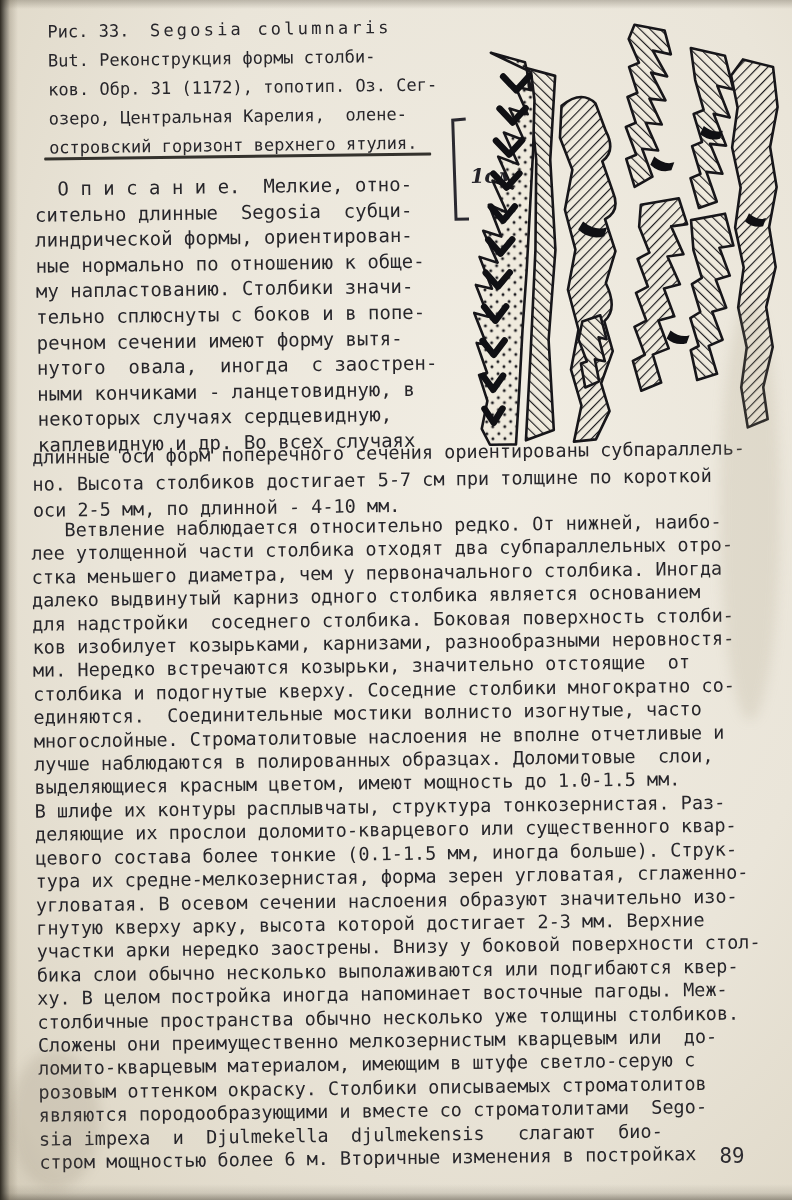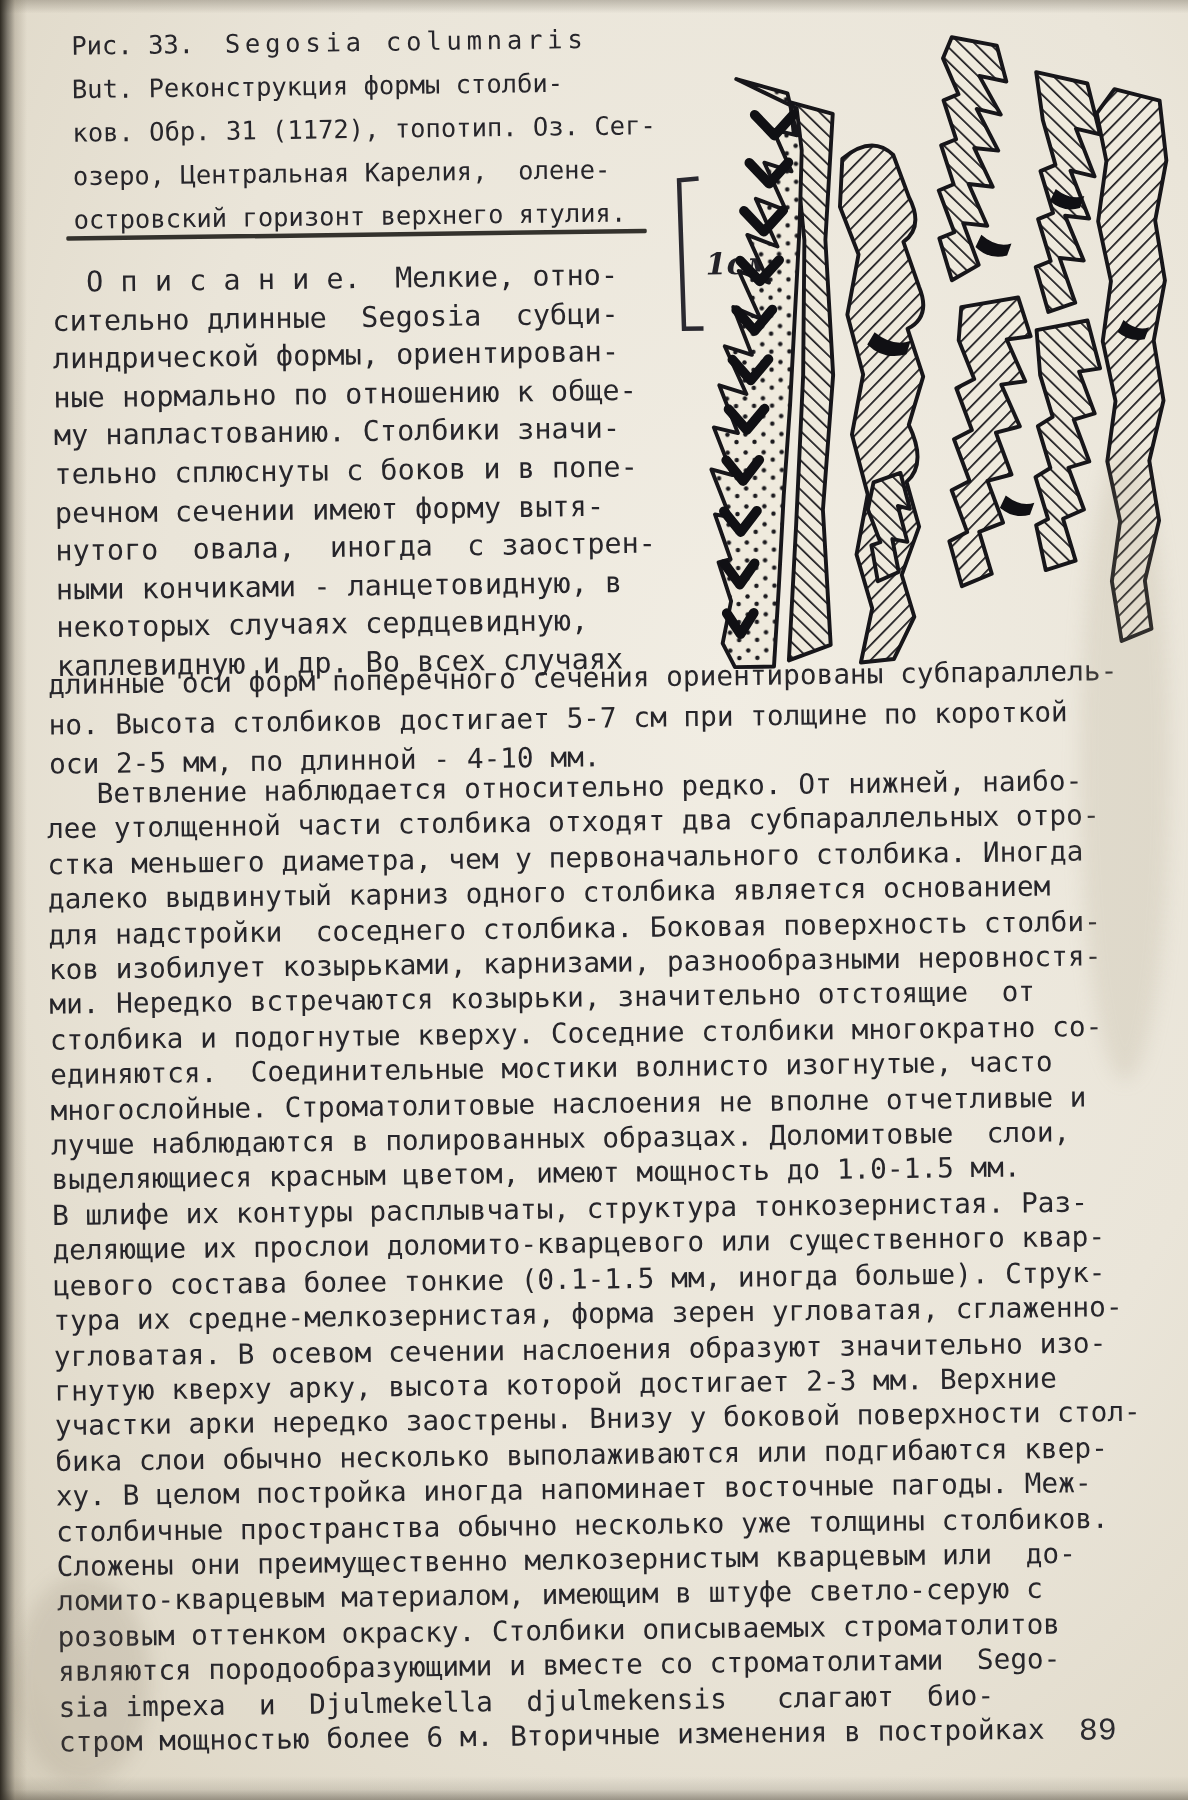--- a/index.html
+++ b/index.html
@@ -20,21 +20,21 @@
   }
   .skew{position:absolute;left:0;top:0;width:792px;height:1200px;transform:rotate(-0.75deg);transform-origin:50% 50%;}
   .line{white-space:pre;color:#27262b;}
   .caption{position:absolute;left:55px;top:13px;width:402px;font-size:17px;line-height:29px;}
   .cap-first{white-space:pre;color:#27262b;}
   .gesperrt{letter-spacing:3.2px;}
   .hrule{position:absolute;left:50px;top:153px;width:387px;height:3px;background:#34322d;border-radius:1px;}
   .narrow{position:absolute;left:40px;top:172px;width:420px;font-size:19px;line-height:25.6px;}
   .wide{position:absolute;left:34px;top:440px;width:740px;font-size:18.5px;line-height:26.5px;}
   .bodytext{position:absolute;left:32px;top:514px;width:748px;font-size:18.5px;line-height:23.4px;}
-  .pagenum{position:absolute;left:712px;top:1148px;font-size:21px;color:#2c2b30;font-family:Liberation Mono, monospace;}
+  .pagenum{position:absolute;left:712px;top:1148px;font-size:21px;color:#2c2b30;}
   .figure{position:absolute;left:438px;top:12px;width:352px;height:446px;}
   .smudge{position:absolute;border-radius:50%;filter:blur(6px);}
 </style>
 </head>
 <body>
 
 <div class="photo">
   <div class="skew">
 
     <div class="caption">

